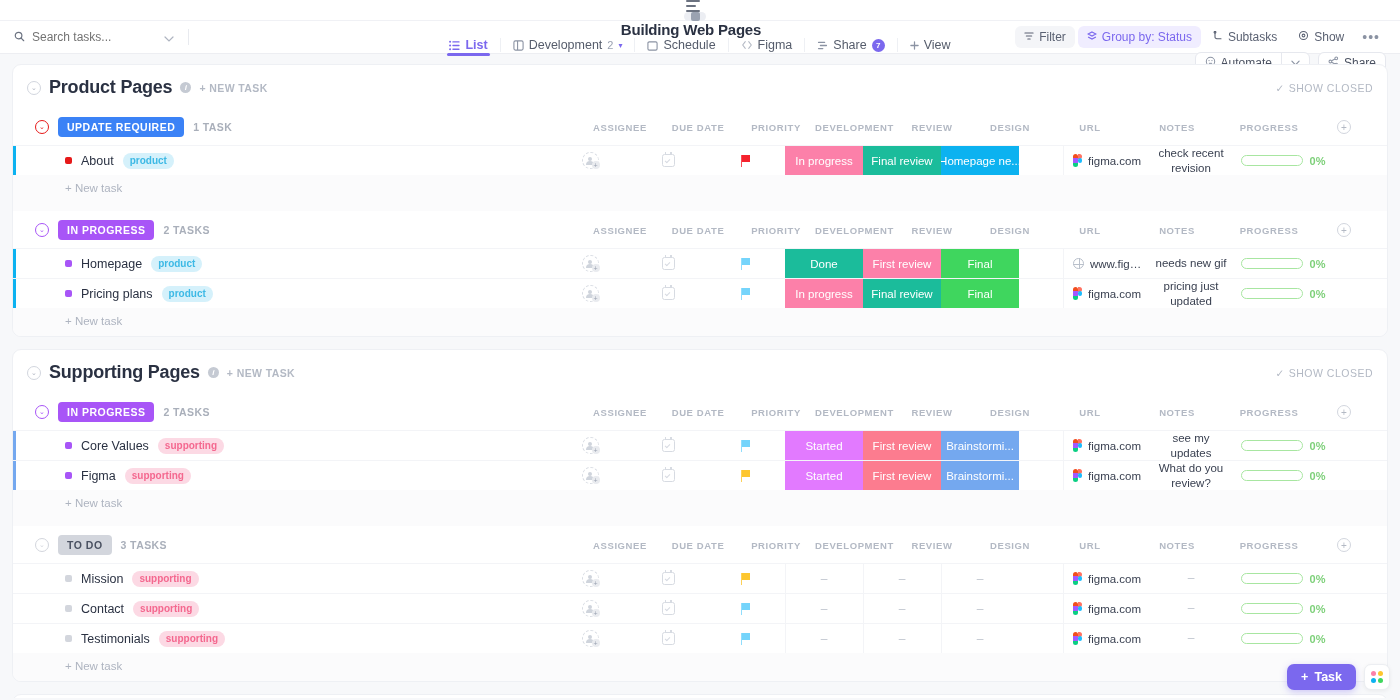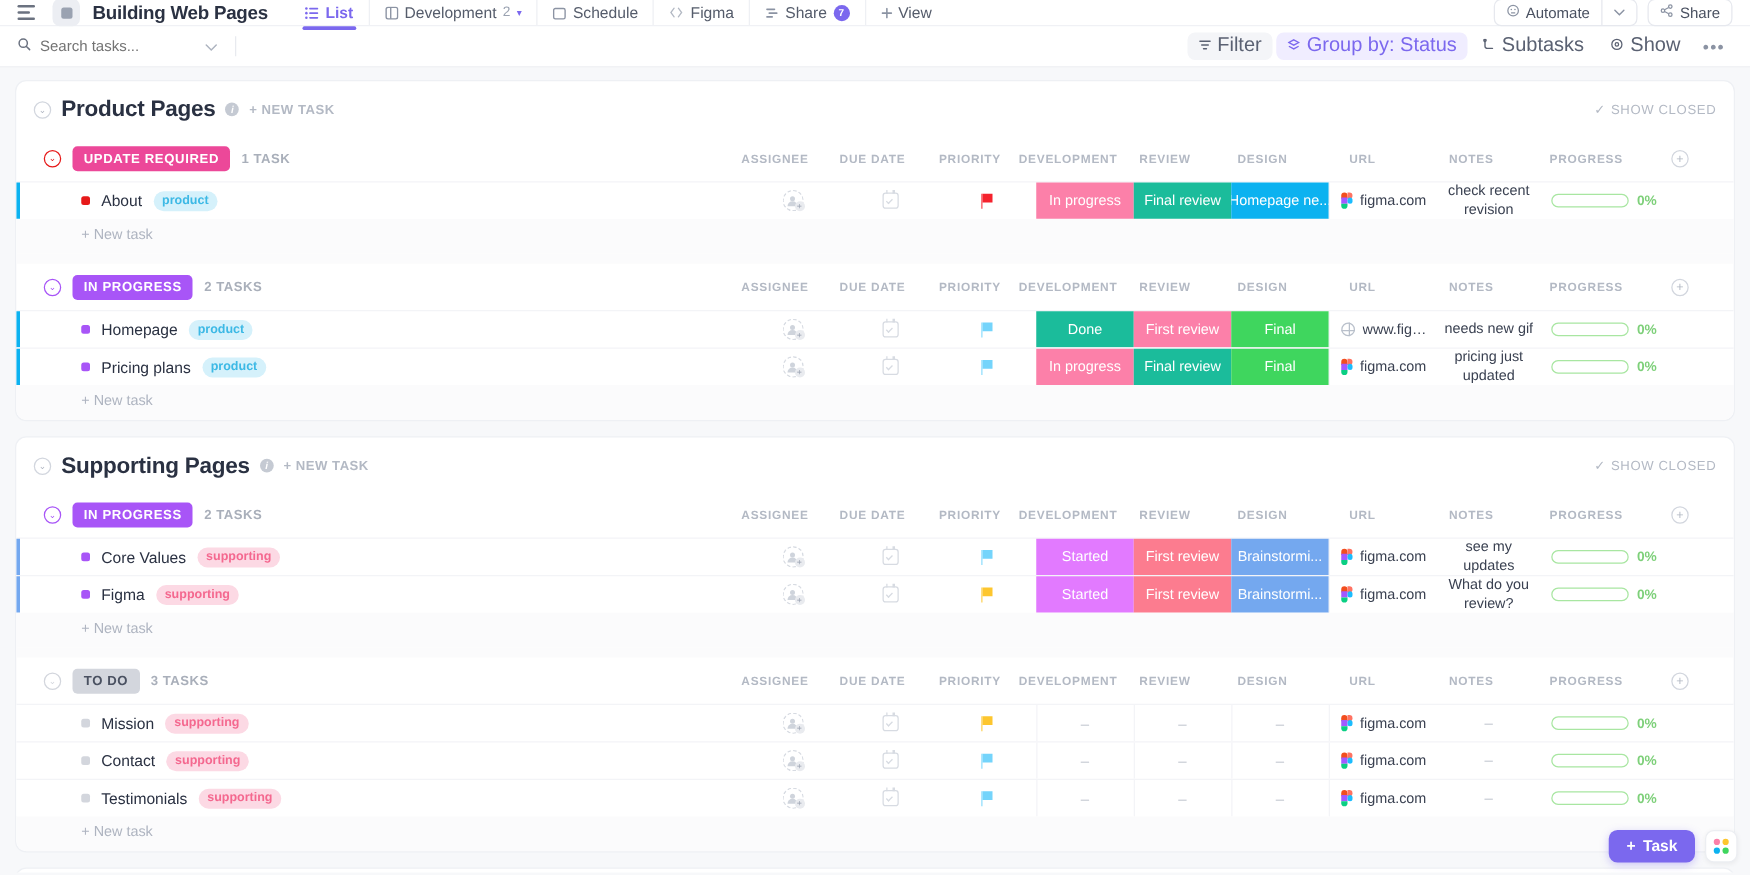--- a/index.html
+++ b/index.html
@@ -8,21 +8,21 @@
     font-family: "Liberation Sans", sans-serif;
     background: #f7f8fa;
     overflow: hidden;
     color: #2a3142;
   }
 
   
   .topbar {
     height: 20px; background: #fff;
     display: flex; align-items: center;
-    padding: 0 14px; position: relative;
+    padding: 0 14px; position: relative; flex-direction: column;
   }
   .hamburger { width: 14px; display:flex; flex-direction:column; gap:3px; margin-right:14px; }
   .hamburger i { display:block; height:2px; background:#6b7280; border-radius:2px; }
   .hamburger i:nth-child(2){ width:10px; }
   .proj-square {
     width: 22px; height: 22px; border-radius: 6px; background:#eceef3;
     display:flex; align-items:center; justify-content:center; margin-right:10px;
   }
   .proj-square b { width:9px;height:9px;background:#9aa2b1;border-radius:2px;display:block;}
   .proj-title { font-size: 15px; font-weight: bold; letter-spacing:-0.2px; color:#2a3142; margin-right: 18px;}
@@ -62,21 +62,21 @@
     height: 34px; background:#fff; border-top:1px solid #f0f1f5; border-bottom:1px solid #edeef2;
     display:flex; align-items:center; padding: 0 14px;
   }
   .search-box { display:flex; align-items:center; gap:7px; width:160px; }
   .search-box .txt { font-size:12px; color:#737373; flex:1; }
   .search-div { width:1px; height:16px; background:#e8eaef; margin-left:14px; }
   .toolbar-right { margin-left:auto; display:flex; align-items:center; gap:3px;}
   .tb-btn {
     display:flex;align-items:center;gap:5px;
     height:22px;padding:0 9px;border-radius:6px;
-    font-size:16px;color:#5a6172;justify-content:space-between;
+    font-size:12px;color:#5a6172;justify-content:space-between;
   }
   .tb-btn.grey { background:#f4f5f8; }
   .tb-btn.purple { background:#f0edff; color:#7b68ee; }
   .tb-dots { padding:0 6px; color:#8b93a3; font-size:14px; letter-spacing:1px; line-height:10px;}
 
   
   .body { padding: 10px 12px 0 12px; height: calc(700px - 56px); overflow:hidden; position:relative;}
   .card {
     background:#fff; border:1px solid #eef0f4; border-radius:9px;
     margin-bottom: 12px; overflow:hidden;
@@ -170,21 +170,21 @@
     background:#e9ebef;color:#9aa2b1;font-size:7px;display:flex;align-items:center;justify-content:center;
   }
   .cal-ic { width:13px;height:13px;border:1.3px solid #d7dbe2;border-radius:2.5px;position:relative;}
   .cal-ic::before{content:"";position:absolute;top:-3px;left:2px;width:1.3px;height:3px;background:#d7dbe2;}
   .cal-ic::after{content:"";position:absolute;top:-3px;right:2px;width:1.3px;height:3px;background:#d7dbe2;}
   .cal-ic i{position:absolute;left:2.5px;top:3.5px;width:5px;height:3px;border-left:1.3px solid #d7dbe2;border-bottom:1.3px solid #d7dbe2;transform:rotate(-45deg);}
   .flag { width:11px; height:12px; position:relative; }
   .flag .pole{position:absolute;left:0;top:0;width:1.4px;height:12px;background:currentColor;opacity:.8;}
   .flag .cloth{position:absolute;left:1.4px;top:0.5px;width:8.5px;height:6.5px;background:currentColor;}
 
-  .url-cell { display:flex; align-items:center; gap:6px; padding-left:10px; justify-content:flex-start;}
+  .url-cell { display:flex; align-items:center; gap:6px; padding-left:10px; justify-content:flex-start;margin-left:44px;}
   .figma-ic { width:9px;height:13px; position:relative; flex:0 0 auto;}
   .figma-ic span{position:absolute;width:4.5px;height:4.5px;}
   .fg1{left:0;top:0;background:#f24e1e;border-radius:2.5px 2.5px 0 0;}
   .fg2{left:4.5px;top:0;background:#ff7262;border-radius:0 2.5px 2.5px 0;}
   .fg3{left:0;top:4.3px;background:#a259ff;}
   .fg4{left:4.5px;top:4.3px;background:#1abcfe;border-radius:50%;}
   .fg5{left:0;top:8.6px;background:#0acf83;border-radius:0 0 2.5px 2.5px;}
   .globe-ic {
     width:11px;height:11px;border-radius:50%;border:1.2px solid #b9c0cb;flex:0 0 auto;position:relative;
   }
@@ -404,21 +404,21 @@
           <div class="info-dot">i</div>
           <div class="newtask-link">+ NEW TASK</div>
           <div class="show-closed">
             <span>✓</span>
             <span>SHOW CLOSED</span>
           </div>
         </div>
         <div class="status-block">
           <div class="status-head">
           <div class="status-chev" style="color:#e61919">⌄</div>
-          <div class="status-pill" style="background:#ec4899;color:#ffffff">UPDATE REQUIRED</div>
+          <div class="status-pill" style="background:#3b82f6;color:#ffffff">UPDATE REQUIRED</div>
           <div class="task-count">1 TASK</div>
           <div class="col-head-row">
               <div class="ch" style="width:78px">ASSIGNEE</div>
               <div class="ch" style="width:78px">DUE DATE</div>
               <div class="ch" style="width:78px">PRIORITY</div>
               <div class="ch" style="width:78px">DEVELOPMENT</div>
               <div class="ch" style="width:78px">REVIEW</div>
               <div class="ch" style="width:78px">DESIGN</div>
               <div class="ch" style="width:82px">URL</div>
               <div class="ch" style="width:92px">NOTES</div>

